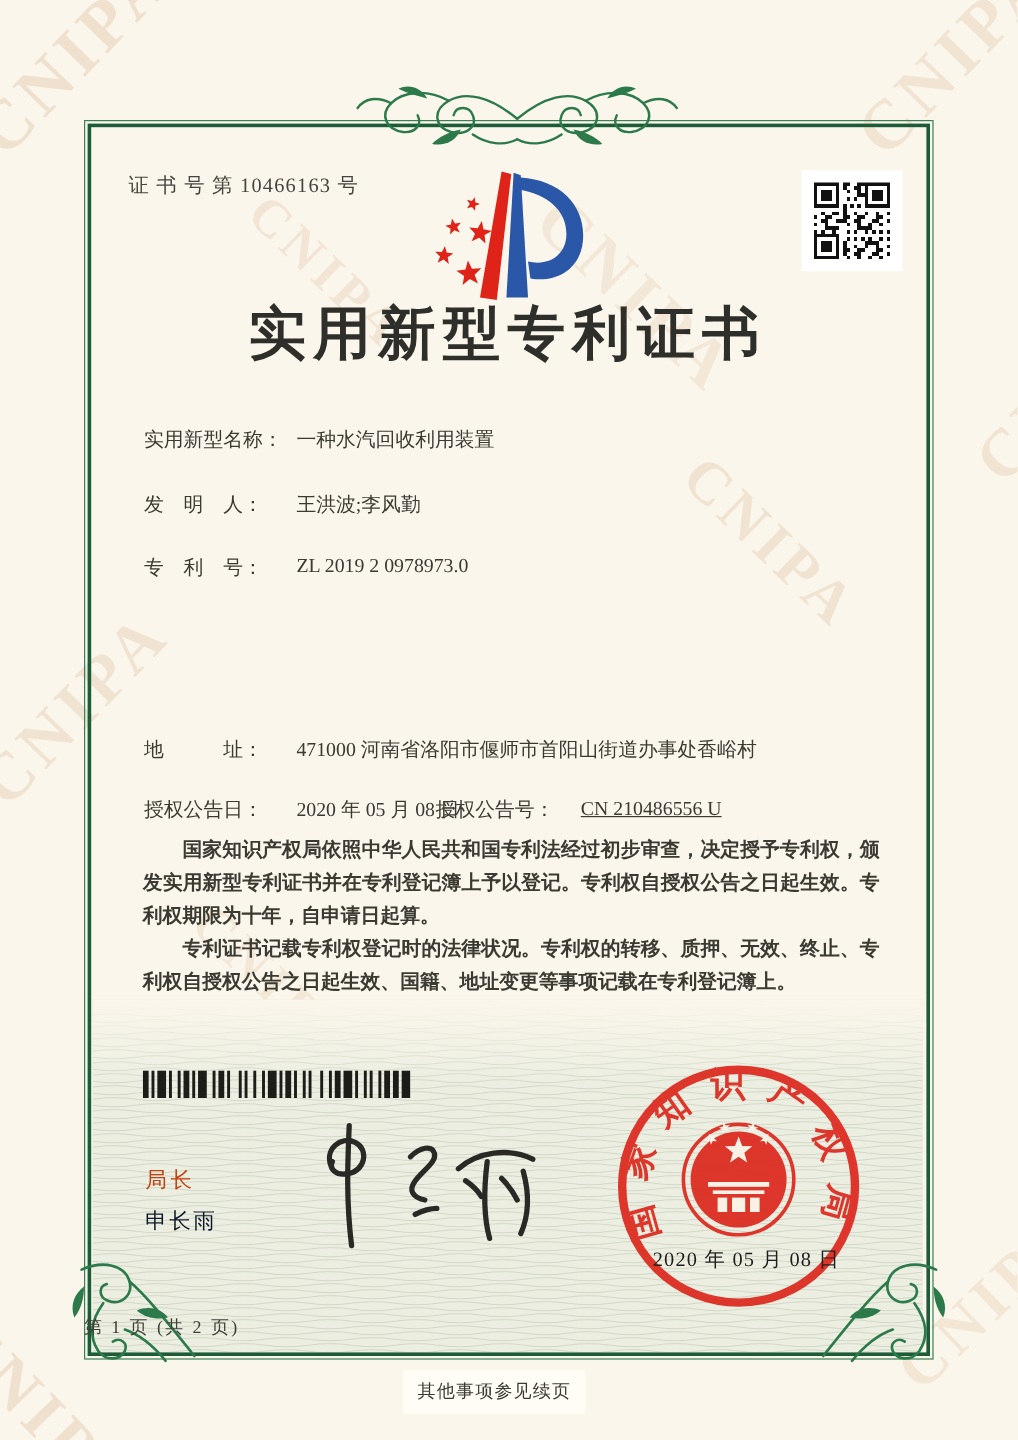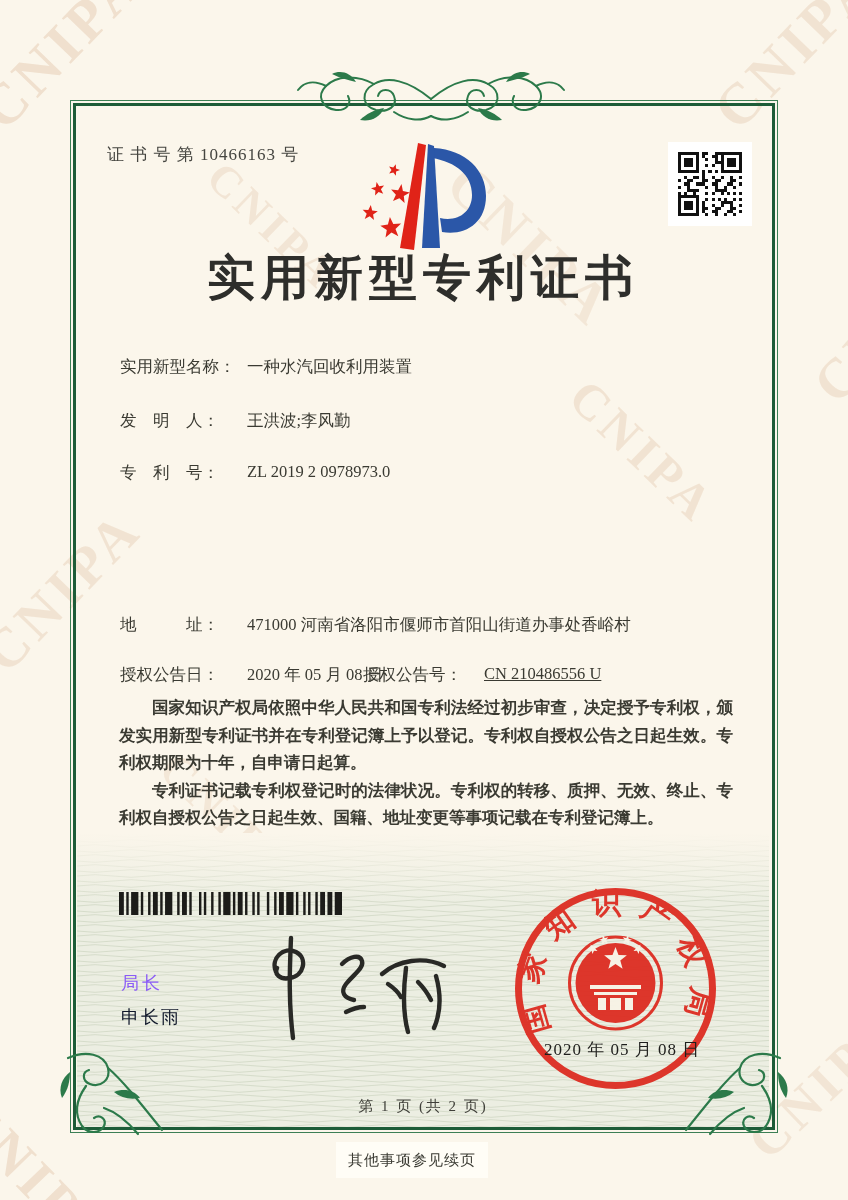--- a/index.html
+++ b/index.html
@@ -32,29 +32,29 @@
   .f-label{position:absolute;left:120px;white-space:pre;}
   .f-value{position:absolute;left:233px;white-space:pre;margin-left:14px;}
   .f-label2{position:absolute;left:363px;white-space:pre;}
   .f-value2{position:absolute;left:484px;white-space:pre;text-decoration:underline;}
   
   .body-text{position:absolute;left:119px;top:694px;width:614px;z-index:4;font-size:16.5px;
              line-height:27.5px;text-align:justify;color:#3a3a32;font-weight:bold;}
   .body-text p{margin:0;text-indent:2em;}
   
   .barcode{position:absolute;left:119px;top:892px;width:223px;height:23px;z-index:4;}
-  .officer-title{position:absolute;left:121px;top:971px;font-size:18px;color:#8b5cf6;letter-spacing:3px;z-index:4;}
+  .officer-title{position:absolute;left:121px;top:971px;font-size:18px;color:#c2410c;letter-spacing:3px;z-index:4;}
   .officer-name{position:absolute;left:121px;top:1005px;font-size:18px;color:#0f172a;letter-spacing:2px;z-index:4;}
   .sig{position:absolute;left:246px;top:934px;width:212px;height:112px;z-index:4;}
   .seal{position:absolute;left:506px;top:879px;width:219px;height:219px;z-index:4;opacity:.94;}
   .seal-text{font-size:29px;font-weight:bold;fill:#dd2b20;letter-spacing:17px;
              font-family:"Liberation Serif",serif;}
   .seal-date{position:absolute;left:514px;top:1038px;width:216px;text-align:center;font-size:17px;
              color:#1e1e1c;letter-spacing:1px;z-index:5;}
-  .page-num{position:absolute;left:70px;top:1097px;width:706px;text-align:center;font-size:15px;
+  .page-num{position:absolute;left:70px;top:1097px;width:706px;font-size:15px;
             color:#3f3f39;letter-spacing:2px;z-index:4;}
   .cont-note{position:absolute;left:336px;top:1142px;width:152px;height:36px;line-height:36px;text-align:center;
              background:#fffdf6;font-size:15px;color:#3a3a32;letter-spacing:1px;z-index:4;}
 </style>
 </head>
 <body>
 
 <div class="page">
 
   <span class="wm" style="left:-34px;top:96px;font-size:58px;opacity:.6;transform:rotate(-46deg);">CNIPA</span>

